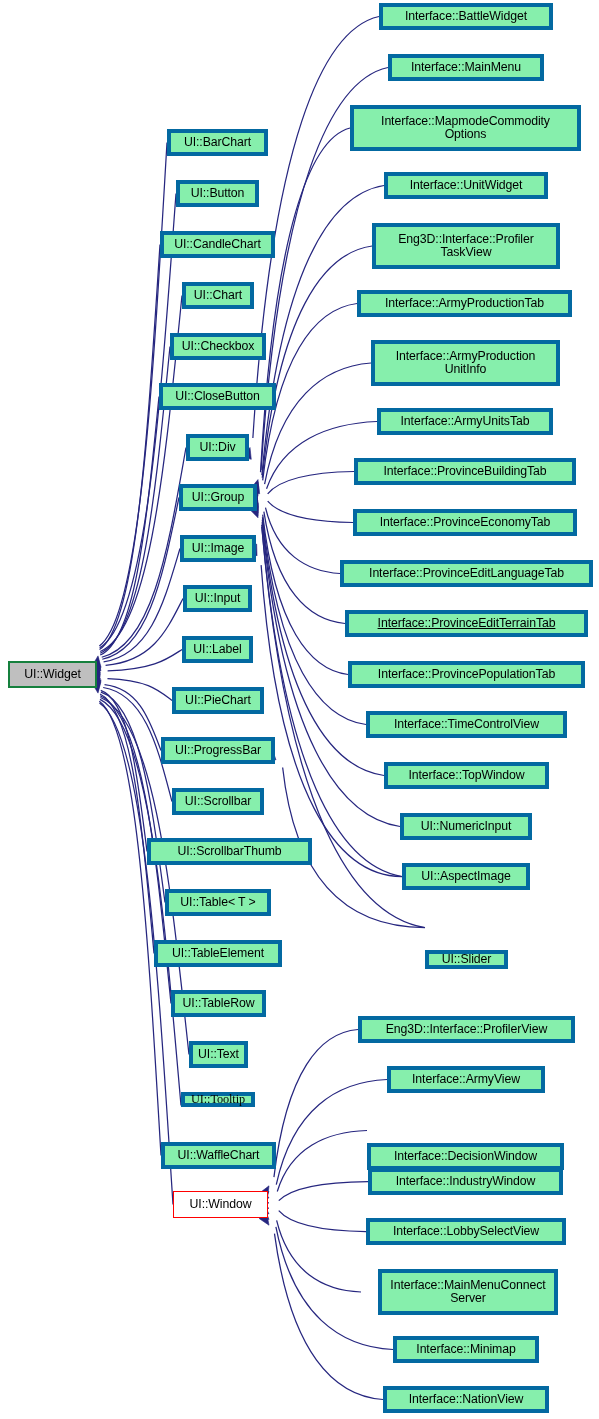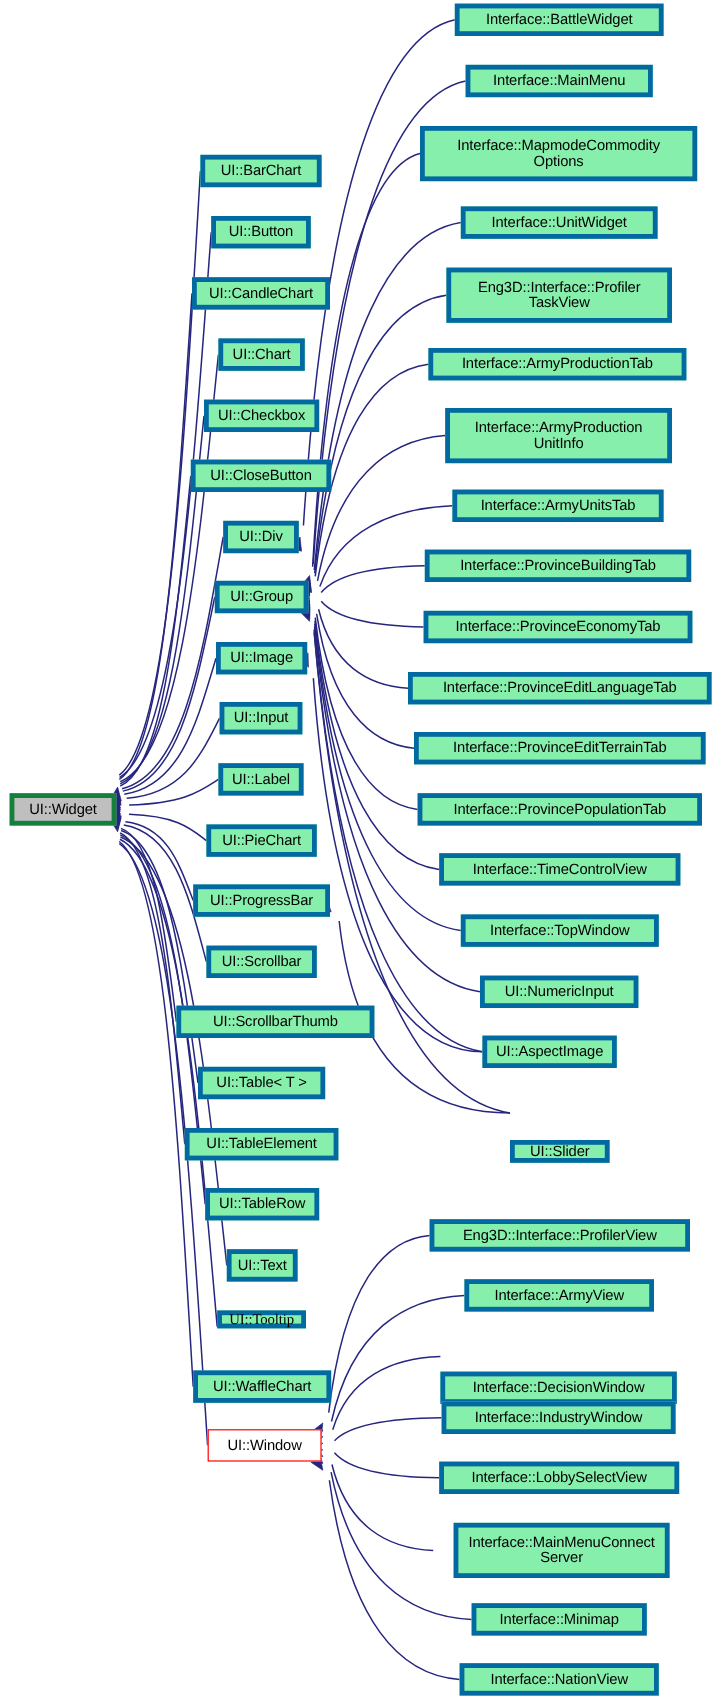--- a/index.html
+++ b/index.html
@@ -34,21 +34,21 @@
     display: flex;
     align-items: center;
     justify-content: center;
     text-align: center;
     white-space: pre-line;
     letter-spacing: -0.1px;
     z-index: 2;
   }
   .node.root {
     background: #bfbfbf;
-    border: 4px solid #15803d;
+    border: 2px solid #15803d;
   }
   .node.current {
     border: 1px solid #ff0000;
     background: #ffffff;
   }
 </style>
 </head>
 <body>
 
 <div id="diagram">
@@ -187,26 +187,26 @@
       <div class="node" style="left: 384px; top: 172px; width: 164px; height: 27px;">Interface::UnitWidget</div>
       <div class="node" style="left: 372px; top: 223px; width: 188px; height: 46px;">Eng3D::Interface::Profiler
 TaskView</div>
       <div class="node" style="left: 357px; top: 290px; width: 215px; height: 27px;">Interface::ArmyProductionTab</div>
       <div class="node" style="left: 371px; top: 340px; width: 189px; height: 46px;">Interface::ArmyProduction
 UnitInfo</div>
       <div class="node" style="left: 377px; top: 408px; width: 176px; height: 27px;">Interface::ArmyUnitsTab</div>
       <div class="node" style="left: 354px; top: 458px; width: 222px; height: 27px;">Interface::ProvinceBuildingTab</div>
       <div class="node" style="left: 353px; top: 509px; width: 224px; height: 27px;">Interface::ProvinceEconomyTab</div>
       <div class="node" style="left: 340px; top: 560px; width: 253px; height: 27px;">Interface::ProvinceEditLanguageTab</div>
-      <div class="node" style="left: 345px; top: 610px; width: 243px; height: 27px;">Interface::ProvinceEditTerrainTab</div>
+      <div class="node" style="left: 345px; top: 610px; width: 243px; height: 27px; text-decoration: underline;">Interface::ProvinceEditTerrainTab</div>
       <div class="node" style="left: 348px; top: 661px; width: 237px; height: 27px;">Interface::ProvincePopulationTab</div>
       <div class="node" style="left: 366px; top: 711px; width: 201px; height: 27px;">Interface::TimeControlView</div>
       <div class="node" style="left: 384px; top: 762px; width: 165px; height: 27px;">Interface::TopWindow</div>
       <div class="node" style="left: 400px; top: 813px; width: 132px; height: 27px;">UI::NumericInput</div>
-      <div class="node" style="left: 402px; top: 863px; width: 112px; height: 27px;">UI::AspectImage</div>
+      <div class="node" style="left: 402px; top: 863px; width: 128px; height: 27px;">UI::AspectImage</div>
       <div class="node" style="left: 425px; top: 950px; width: 83px; height: 19px;">UI::Slider</div>
       <div class="node" style="left: 358px; top: 1016px; width: 217px; height: 27px;">Eng3D::Interface::ProfilerView</div>
       <div class="node" style="left: 387px; top: 1066px; width: 158px; height: 27px;">Interface::ArmyView</div>
       <div class="node" style="left: 367px; top: 1117px; width: 197px; height: 27px; margin-top: 26px;">Interface::DecisionWindow</div>
       <div class="node" style="left: 368px; top: 1168px; width: 195px; height: 27px;">Interface::IndustryWindow</div>
       <div class="node" style="left: 366px; top: 1218px; width: 200px; height: 27px;">Interface::LobbySelectView</div>
       <div class="node" style="left: 378px; top: 1269px; width: 180px; height: 46px;">Interface::MainMenuConnect
 Server</div>
       <div class="node" style="left: 393px; top: 1336px; width: 146px; height: 27px;">Interface::Minimap</div>
       <div class="node" style="left: 383px; top: 1386px; width: 166px; height: 27px;">Interface::NationView</div>

